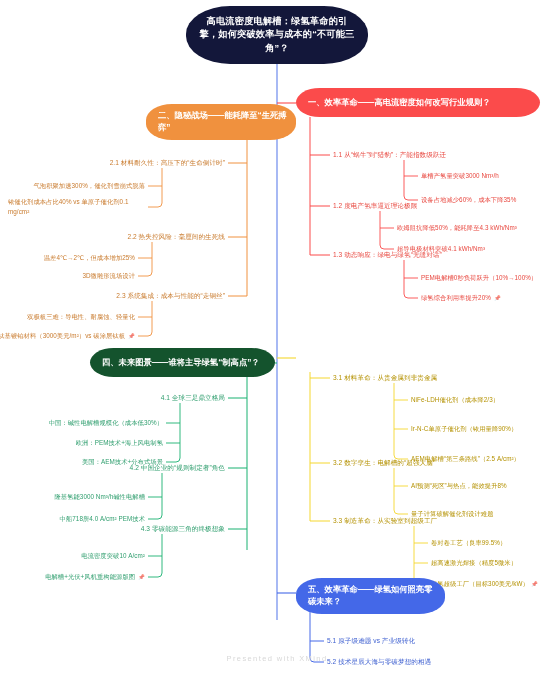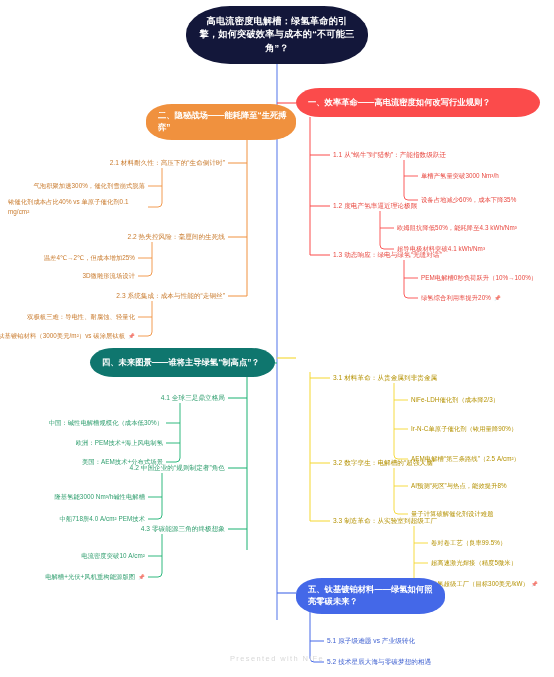--- a/index.html
+++ b/index.html
@@ -36,21 +36,21 @@
     color: #ffffff;
     font-size: 8.3px;
     line-height: 1.5;
     font-weight: bold;
     padding: 5px 9px 6px 12px;
     display: flex; align-items: center;
   }
   .t1 { left: 296px; top: 88px; width: 244px; min-height: 29px; background: #fb4b4b; }
   .t2 { left: 146px; top: 104px; width: 150px; min-height: 29px; background: #f0913e; }
   .t3 { left: 296px; top: 343px; width: 146px; min-height: 29px; background: #f5d72e; color:#5d4b00; }
-  .t4 { left: 90px; top: 348px; width: 185px; min-height: 29px; background: #0f766e; }
+  .t4 { left: 90px; top: 348px; width: 185px; min-height: 29px; background: #14532d; }
   .t5 { left: 296px; top: 578px; width: 149px; min-height: 29px; background: #4468e8; }
 
   
   .leaf {
     position: absolute;
     font-size: 6.4px;
     line-height: 1.55;
     letter-spacing: .05px;
     white-space: nowrap;
   }
@@ -208,18 +208,18 @@
   <div class="leaf l3 l c-grn" style="right:391px; top:457px;">美国：AEM技术+分布式场景</div>
 
   <div class="leaf l2 l c-grn" style="right:329px; top:463px;">4.2 中国企业的“规则制定者”角色</div>
   <div class="leaf l3 l c-grn" style="right:409px; top:492px;">隆基氢能3000 Nm³/h碱性电解槽</div>
   <div class="leaf l3 l c-grn" style="right:409px; top:514px;">中船718所4.0 A/cm² PEM技术</div>
 
   <div class="leaf l2 l c-grn" style="right:329px; top:524px;">4.3 零碳能源三角的终极想象</div>
   <div class="leaf l3 l c-grn" style="right:409px; top:551px;">电流密度突破10 A/cm²</div>
   <div class="leaf l3 l c-grn" style="right:409px; top:572px;"><span>电解槽+光伏+风机重构能源版图</span><span class="pin">📌</span></div>
 
-  <div class="node topic t5">五、钛基镀铂材料——绿氢如何照亮零碳未来？</div>
+  <div class="node topic t5">五、效率革命——绿氢如何照亮零碳未来？</div>
   <div class="leaf l2 r c-blu" style="left:327px; top:636px;">5.1 原子级难题 vs 产业级转化</div>
   <div class="leaf l2 r c-blu" style="left:327px; top:657px;">5.2 技术星辰大海与零碳梦想的相遇</div>
 
-  <div class="watermark">Presented with NiFe</div>
+  <div class="watermark">Presented with XMind</div>
 </div>
 
 </body></html>

